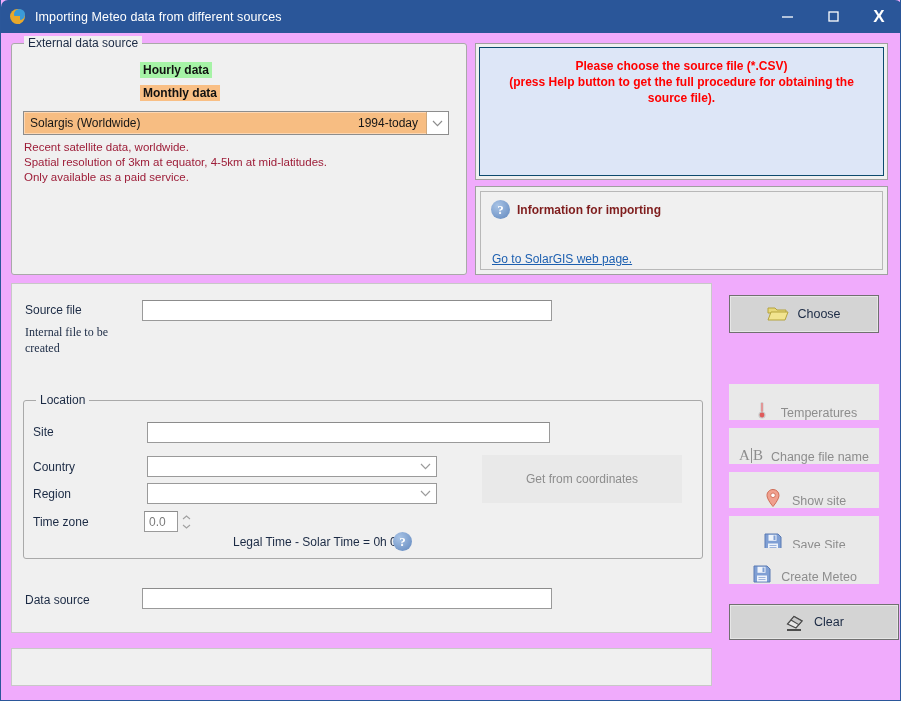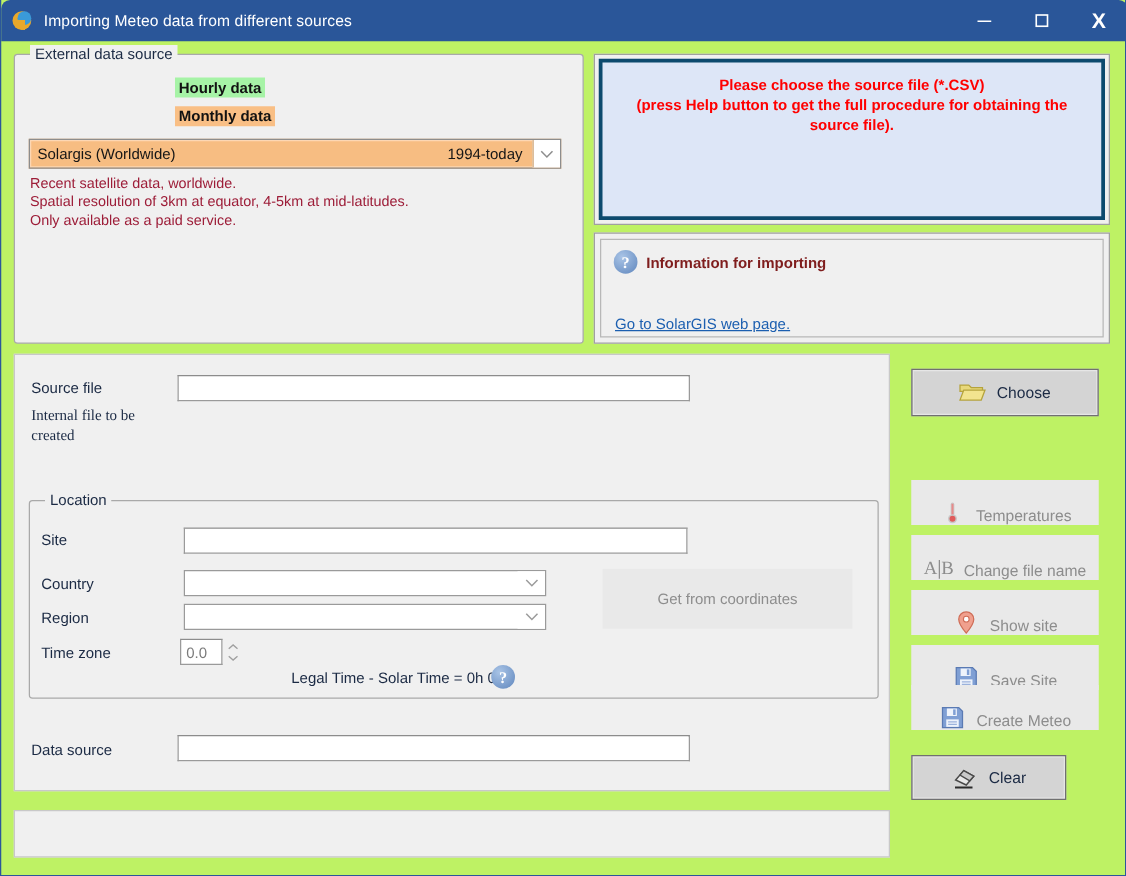--- a/index.html
+++ b/index.html
@@ -6,21 +6,21 @@
   html, body {
     margin: 0; padding: 0;
     width: 901px; height: 701px;
     overflow: hidden;
     font-family: "Liberation Sans", sans-serif;
     background: #ffffff;
   }
   #app {
     position: relative;
     width: 901px; height: 701px;
-    background: #bef264;
+    background: #f0abfc;
     border: 1px solid #2b579a;
     border-top: none;
   }
 
   
   .titlebar {
     position: absolute; left: 0; top: 0;
     width: 901px; height: 33px;
     background: #2a5699;
     display: flex; align-items: center;
@@ -149,21 +149,21 @@
 
   
   #msg-panel {
     left: 474px; top: 43px; width: 413px; height: 137px;
     background: #f0f0f0; border: 1px solid #a0a0a0;
     padding: 3px;
   }
   #msg-inner {
     width: 100%; height: 100%;
     background: #dde6f7;
-    border: 3px solid #0c4a6e;
+    border: 1px solid #0c4a6e;
     padding: 10px 12px 0 12px;
   }
   #msg-text {
     text-align: center; color: #ff0000;
     font-size: 12px; font-weight: bold; line-height: 16px;
     white-space: pre-line;
   }
 
   #info-panel {
     left: 474px; top: 186px; width: 413px; height: 89px;
@@ -265,21 +265,21 @@
     font-size: 12.5px; color: #8d8d8d;
   }
   .btn-ico { width: 22px; height: 20px; flex: none; display:block; }
 
   #btn-choose   { left: 728px; top: 295px; width: 150px; height: 38px; }
   #btn-temps    { left: 728px; top: 384px; width: 150px; height: 36px; }
   #btn-rename   { left: 728px; top: 428px; width: 150px; height: 36px; }
   #btn-showsite { left: 728px; top: 472px; width: 150px; height: 36px; }
   #btn-savesite { left: 728px; top: 516px; width: 150px; height: 36px; }
   #btn-createmeteo { left: 728px; top: 548px; width: 150px; height: 36px; }
-  #btn-clear    { left: 728px; top: 604px; width: 124px; height: 36px; }
+  #btn-clear    { left: 728px; top: 604px; width: 170px; height: 36px; }
   #btn-close    { left: 728px; top: 648px; width: 150px; height: 36px; }
 
   .ab-ico {
     font-family: "Liberation Serif", serif;
     font-size: 15px; color: #8d8d8d;
     display: flex; align-items: center; gap: 1px;
   }
   .ab-bar { width: 1px; height: 15px; background: #8d8d8d; }
 </style>
 </head>

